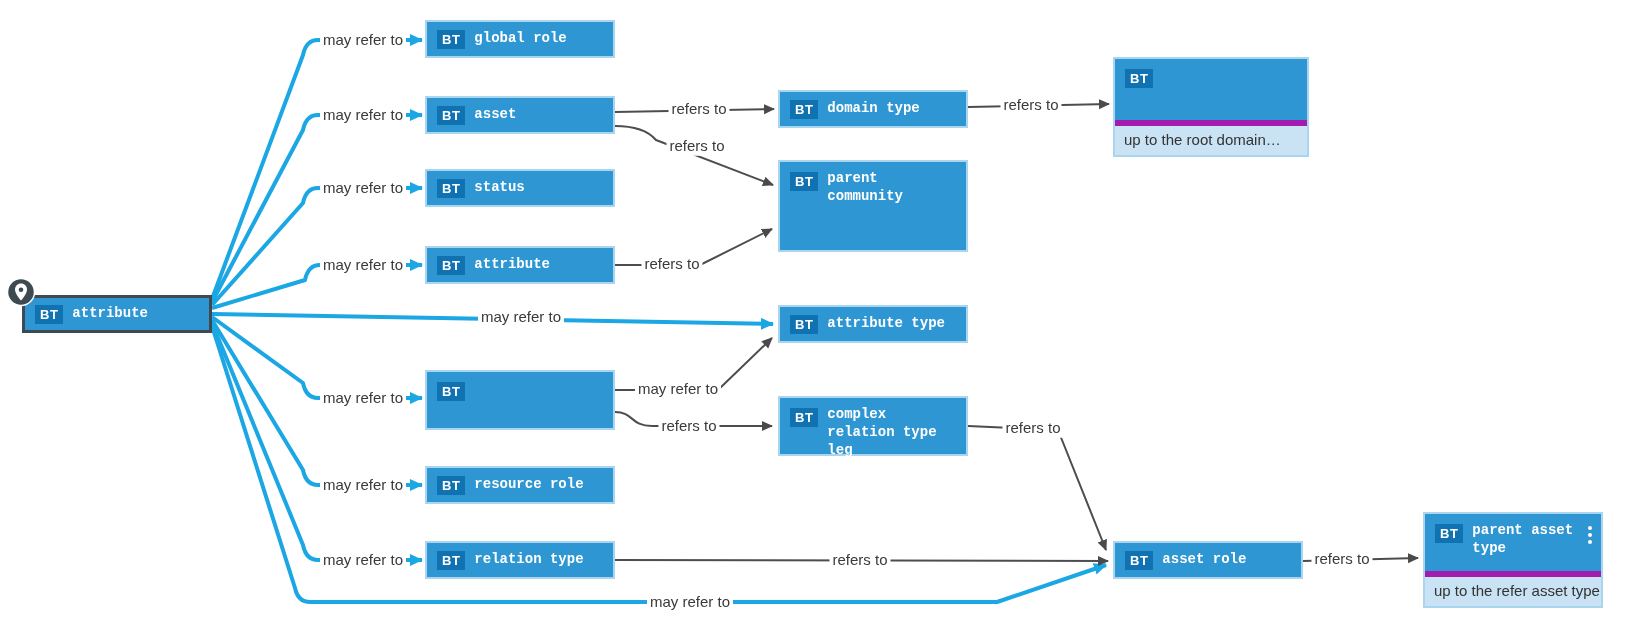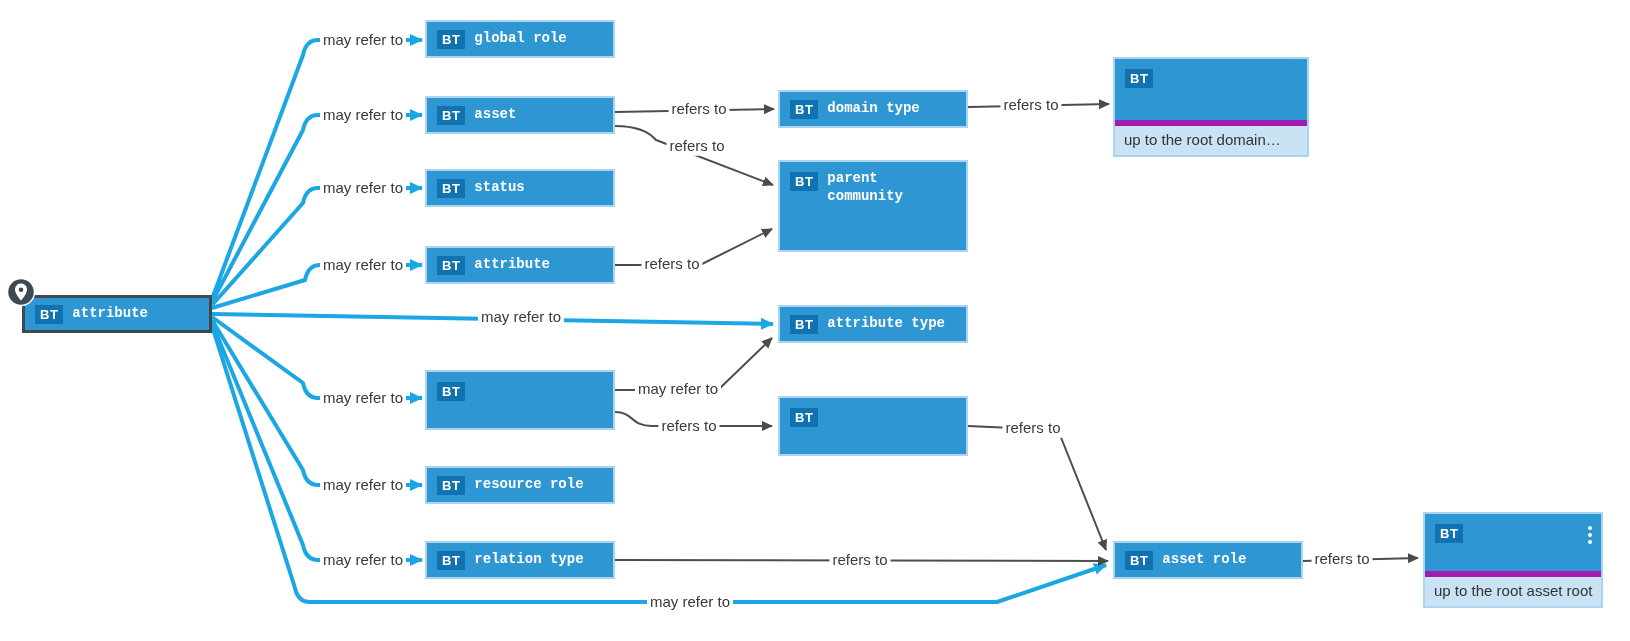--- a/index.html
+++ b/index.html
@@ -175,42 +175,44 @@
   <div class="node" style="left:778px;top:305px;width:190px;height:38px">
     <div class="node-header">
       <span class="bt-badge">BT</span>
       <span class="node-label">attribute type</span>
     </div>
   </div>
 
   <div class="node two-line" style="left:778px;top:396px;width:190px;height:60px">
     <div class="node-header">
       <span class="bt-badge">BT</span>
+      <span class="node-label">complex relation type leg</span>
     </div>
   </div>
 
   <div class="node two-line" style="left:1113px;top:57px;width:196px;height:100px">
     <div class="node-header">
       <span class="bt-badge">BT</span>
     </div>
     <div class="node-footer">up to the root domain…</div>
   </div>
 
   <div class="node" style="left:1113px;top:541px;width:190px;height:38px">
     <div class="node-header">
       <span class="bt-badge">BT</span>
       <span class="node-label">asset role</span>
     </div>
   </div>
 
   <div class="node two-line" style="left:1423px;top:512px;width:180px;height:96px">
     <div class="node-header" style="padding-right:22px">
       <span class="bt-badge">BT</span>
-    </div>
-    <div class="node-footer">up to the root asset root</div>
+      <span class="node-label">parent asset type</span>
+    </div>
+    <div class="node-footer">up to the refer asset type</div>
     <span class="kebab">
         <i></i>
         <i></i>
         <i></i>
       </span>
   </div>
 
 </div>
 
 </body></html>

